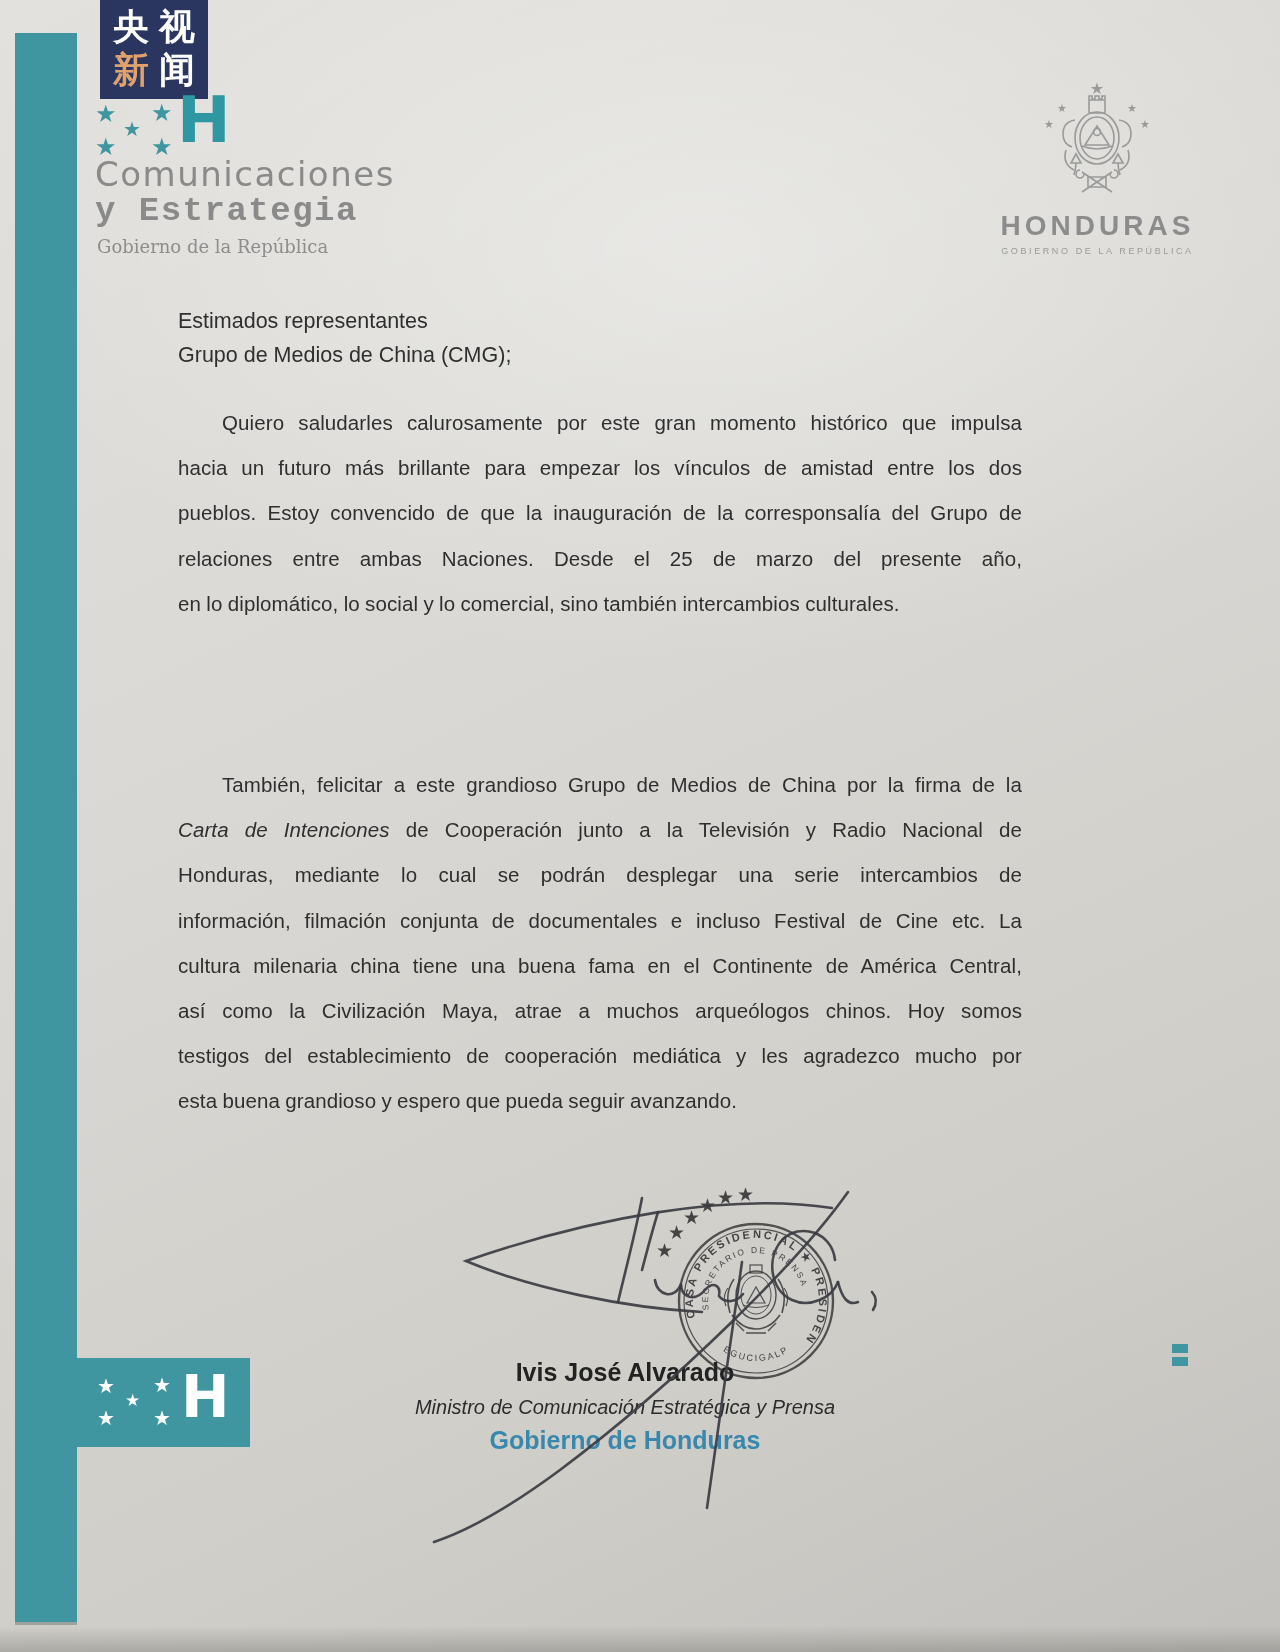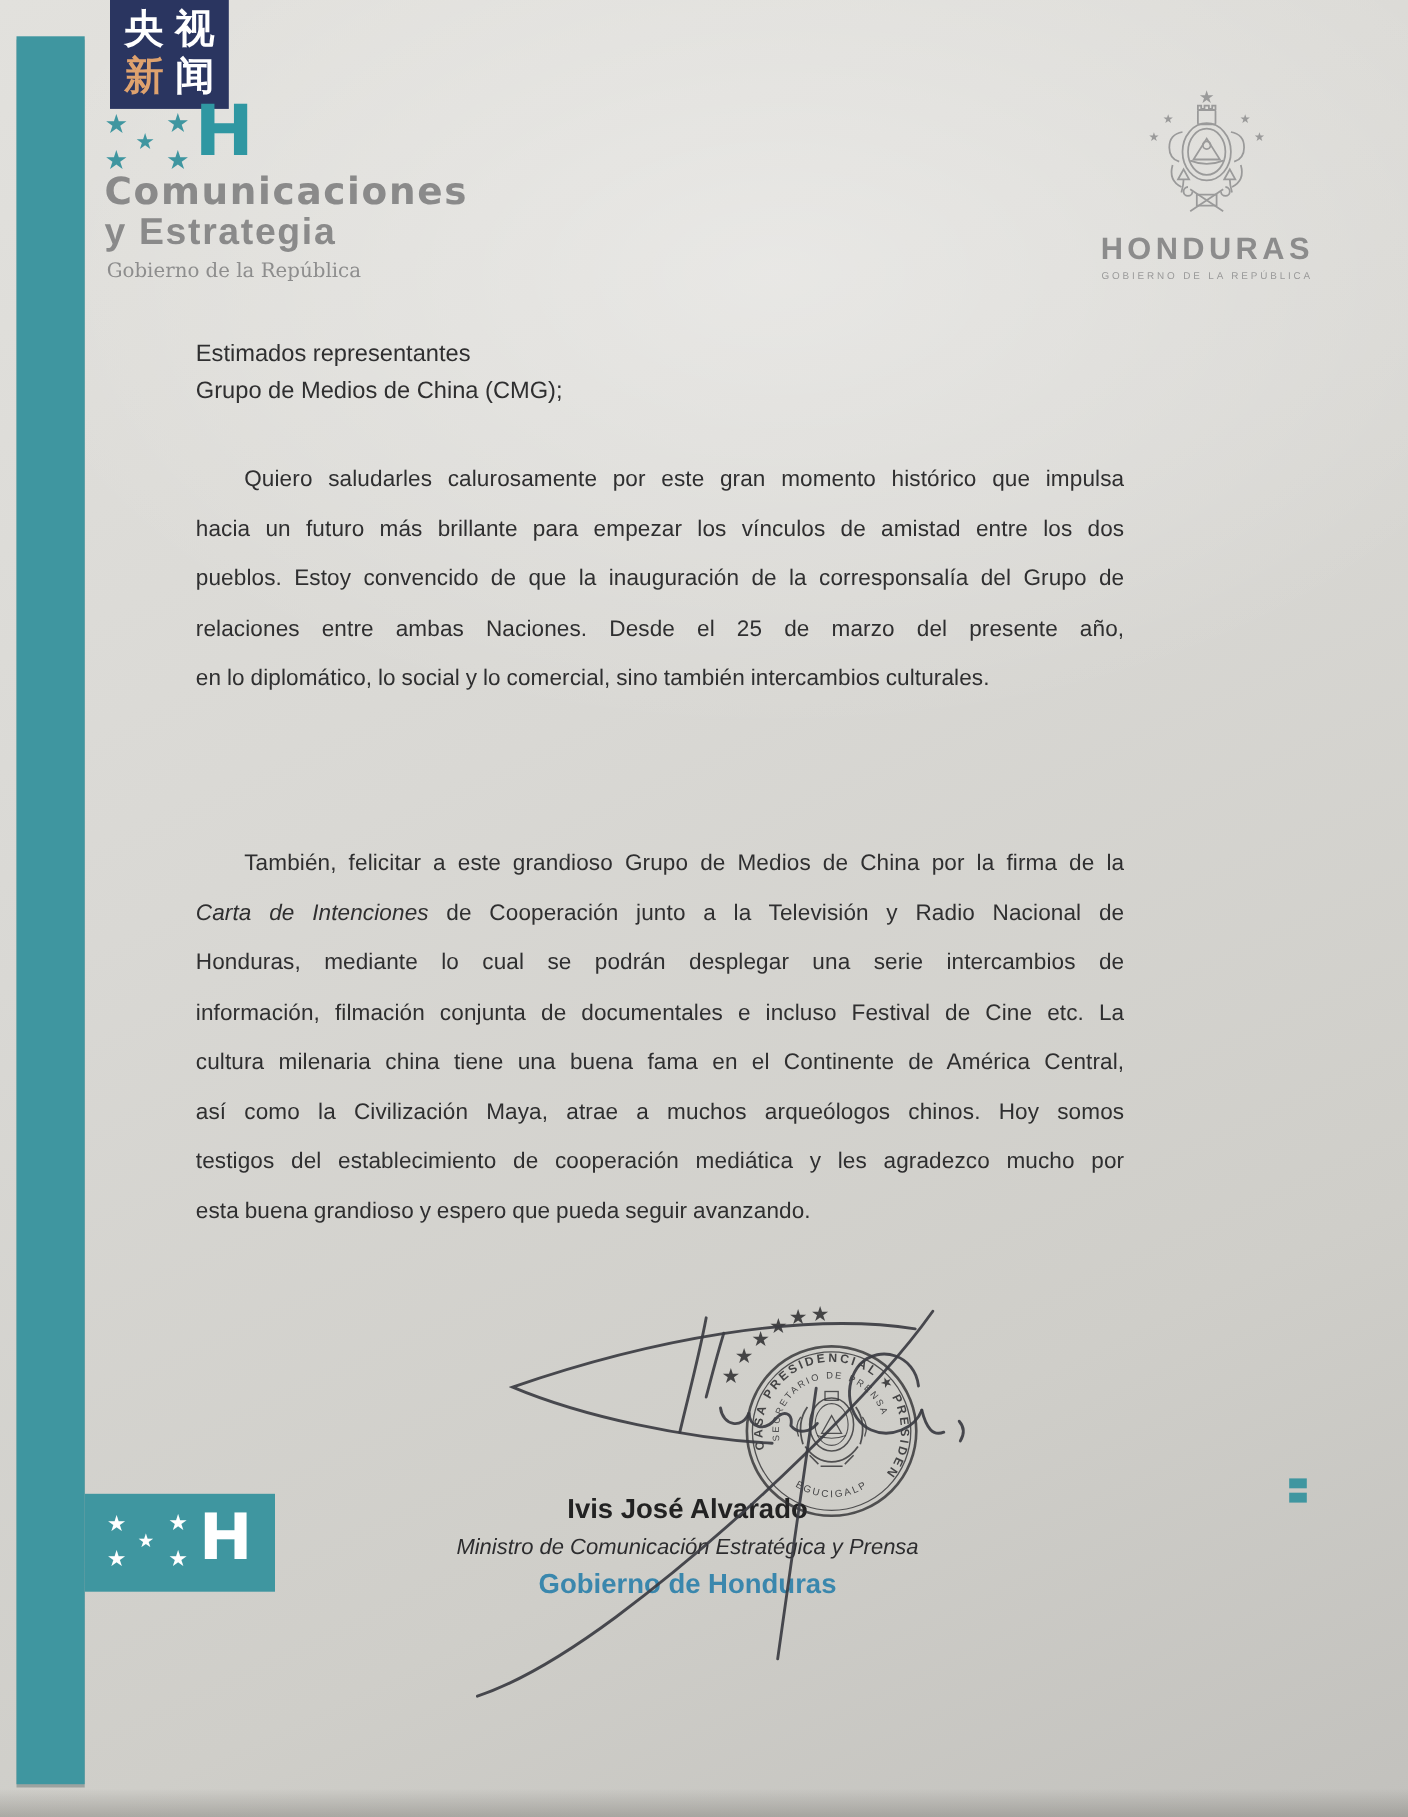--- a/index.html
+++ b/index.html
@@ -19,35 +19,35 @@
   .cctv{position:absolute;left:100px;top:0;width:108px;height:99px;background:#2a3560;
     display:grid;grid-template-columns:1fr 1fr;align-items:center;justify-items:center;
     padding:6px 8px 8px 8px;box-sizing:border-box;}
   .cctv span{font-size:36px;font-weight:700;color:#fff;line-height:1.1;font-family:"DejaVu Sans",sans-serif;}
   .cctv .orange{color:#dfa26e;}
   
   .cys{position:absolute;left:95px;top:98px;width:420px;height:170px;}
   .cys .st{position:absolute;color:#3f96a0;font-size:24px;line-height:1;}
   .cys .h{position:absolute;left:82px;top:-6px;color:#2f97a2;font-size:64px;font-weight:800;
     font-family:"DejaVu Sans",sans-serif;line-height:56px;}
-  .cys .t1{position:absolute;left:0;top:56px;font-size:34px;font-weight:700;color:#8a8a8a;
+  .cys .t1{position:absolute;left:0;top:56px;font-size:34px;font-weight:400;color:#8a8a8a;
     letter-spacing:1.5px;font-family:"DejaVu Sans",sans-serif;}
   .cys .t2{position:absolute;left:0;top:94px;font-size:34px;font-weight:700;color:#8a8a8a;
-    letter-spacing:1.5px;font-family:Liberation Sans, sans-serif;}
+    letter-spacing:1.5px;font-family:Liberation Mono, monospace;}
   .cys .sub{position:absolute;left:2px;top:138px;font-size:18px;color:#8d8d8d;font-family:"DejaVu Serif","Liberation Serif",serif;}
   
   .hnd{position:absolute;left:945px;top:80px;width:305px;height:185px;text-align:center;}
   .hnd .name{position:absolute;left:0;right:0;top:130px;font-size:28px;font-weight:700;color:#8c8c8c;letter-spacing:4px;}
   .hnd .sub{position:absolute;left:0;right:0;top:166px;font-size:9px;color:#9a9a9a;letter-spacing:2.6px;}
   .hnd svg{position:absolute;left:77px;top:0;}
   
   .sal{position:absolute;left:178px;top:304px;width:700px;font-size:21.5px;line-height:34px;}
   .sal .b{font-weight:400;}
   .bodytxt{position:absolute;left:178px;width:844px;}
-  .p1{top:413px;} .p2{top:762px;}
+  .p1{top:400px;} .p2{top:762px;}
   .bline{height:45.2px;line-height:45.2px;font-size:20.5px;letter-spacing:.1px;word-spacing:-.5px;
     text-align:justify;text-align-last:justify;overflow:hidden;white-space:nowrap0;}
   .bline.indent{padding-left:44px;}
   .bline.last{text-align-last:left;}
   .bi{font-weight:400;font-style:italic;}
   
   .signer{position:absolute;left:340px;top:1358px;width:570px;text-align:center;}
   .signer .nm{font-size:25px;font-weight:700;color:#222;}
   .signer .ti{margin-top:9px;font-size:20px;font-style:italic;color:#2c2c2e;}
   .signer .org{margin-top:7px;font-size:25px;font-weight:700;color:#3a87ad;}

